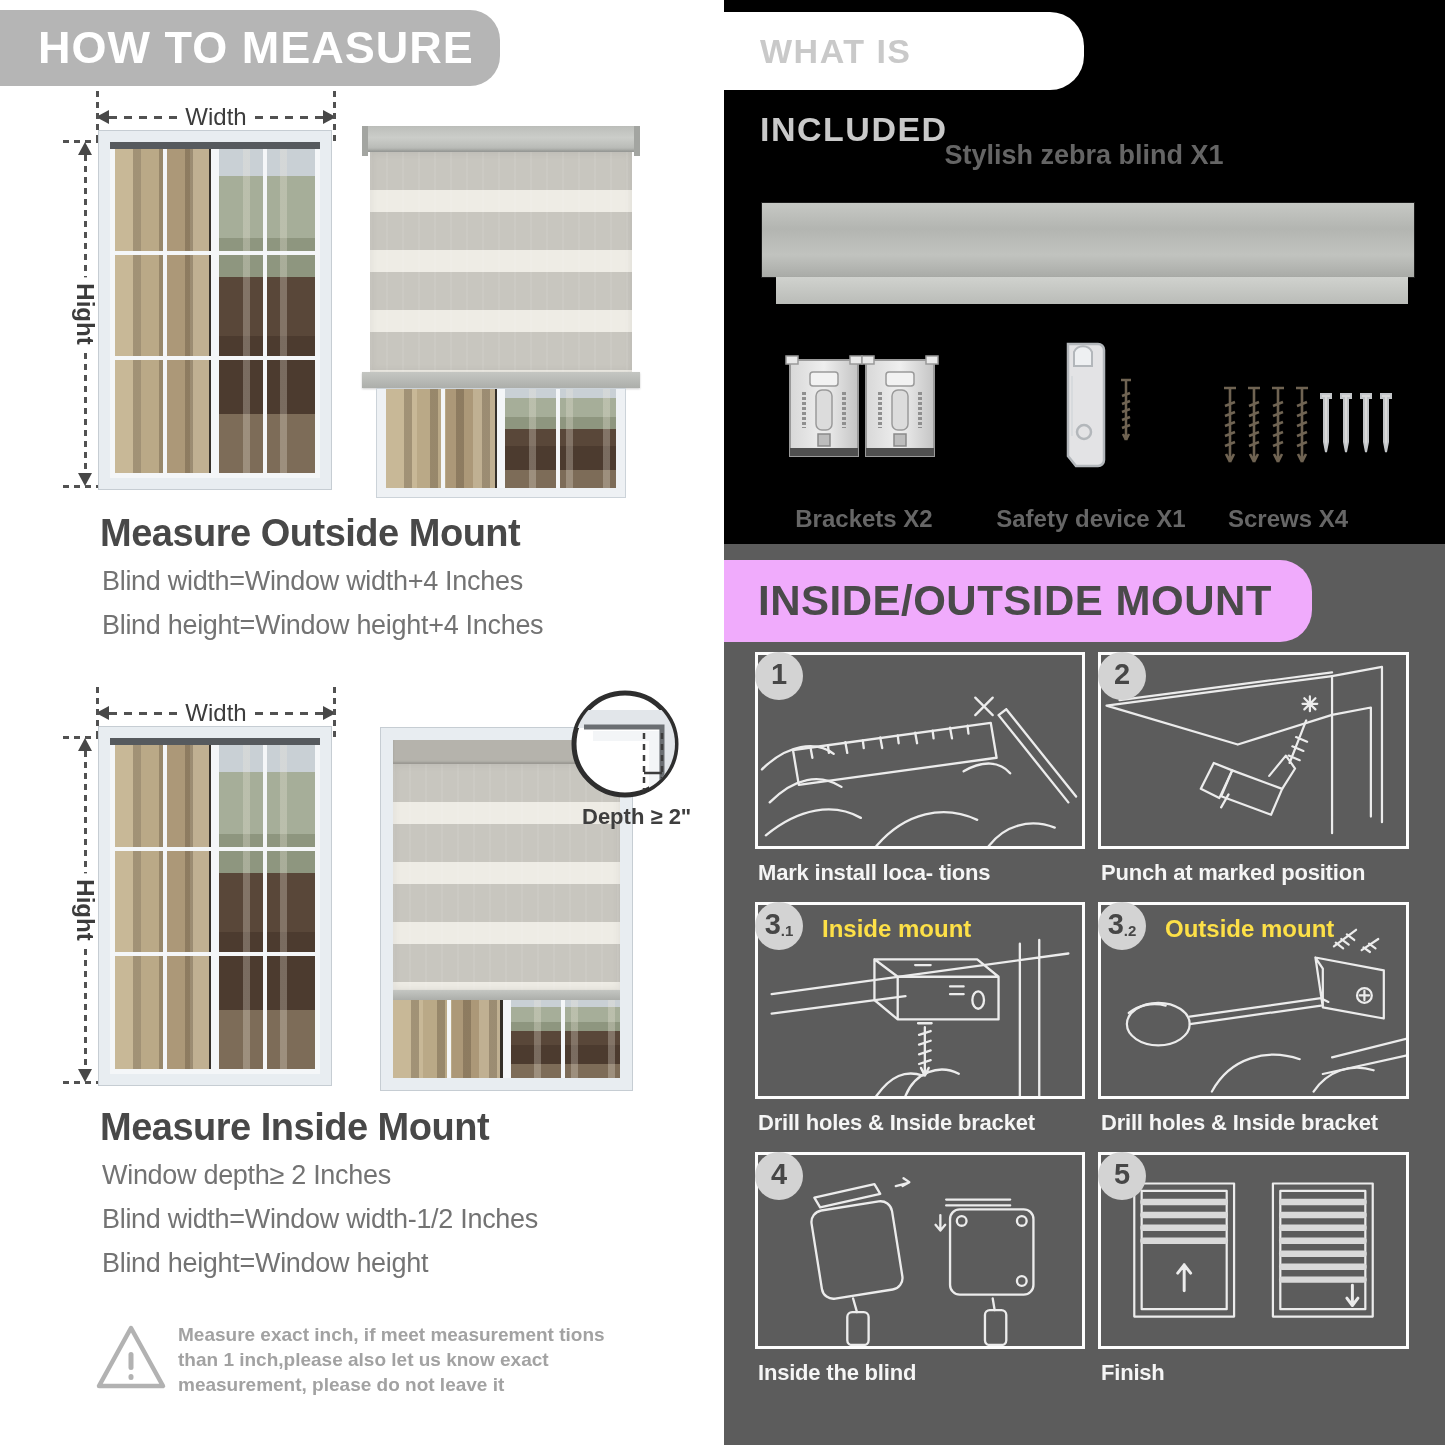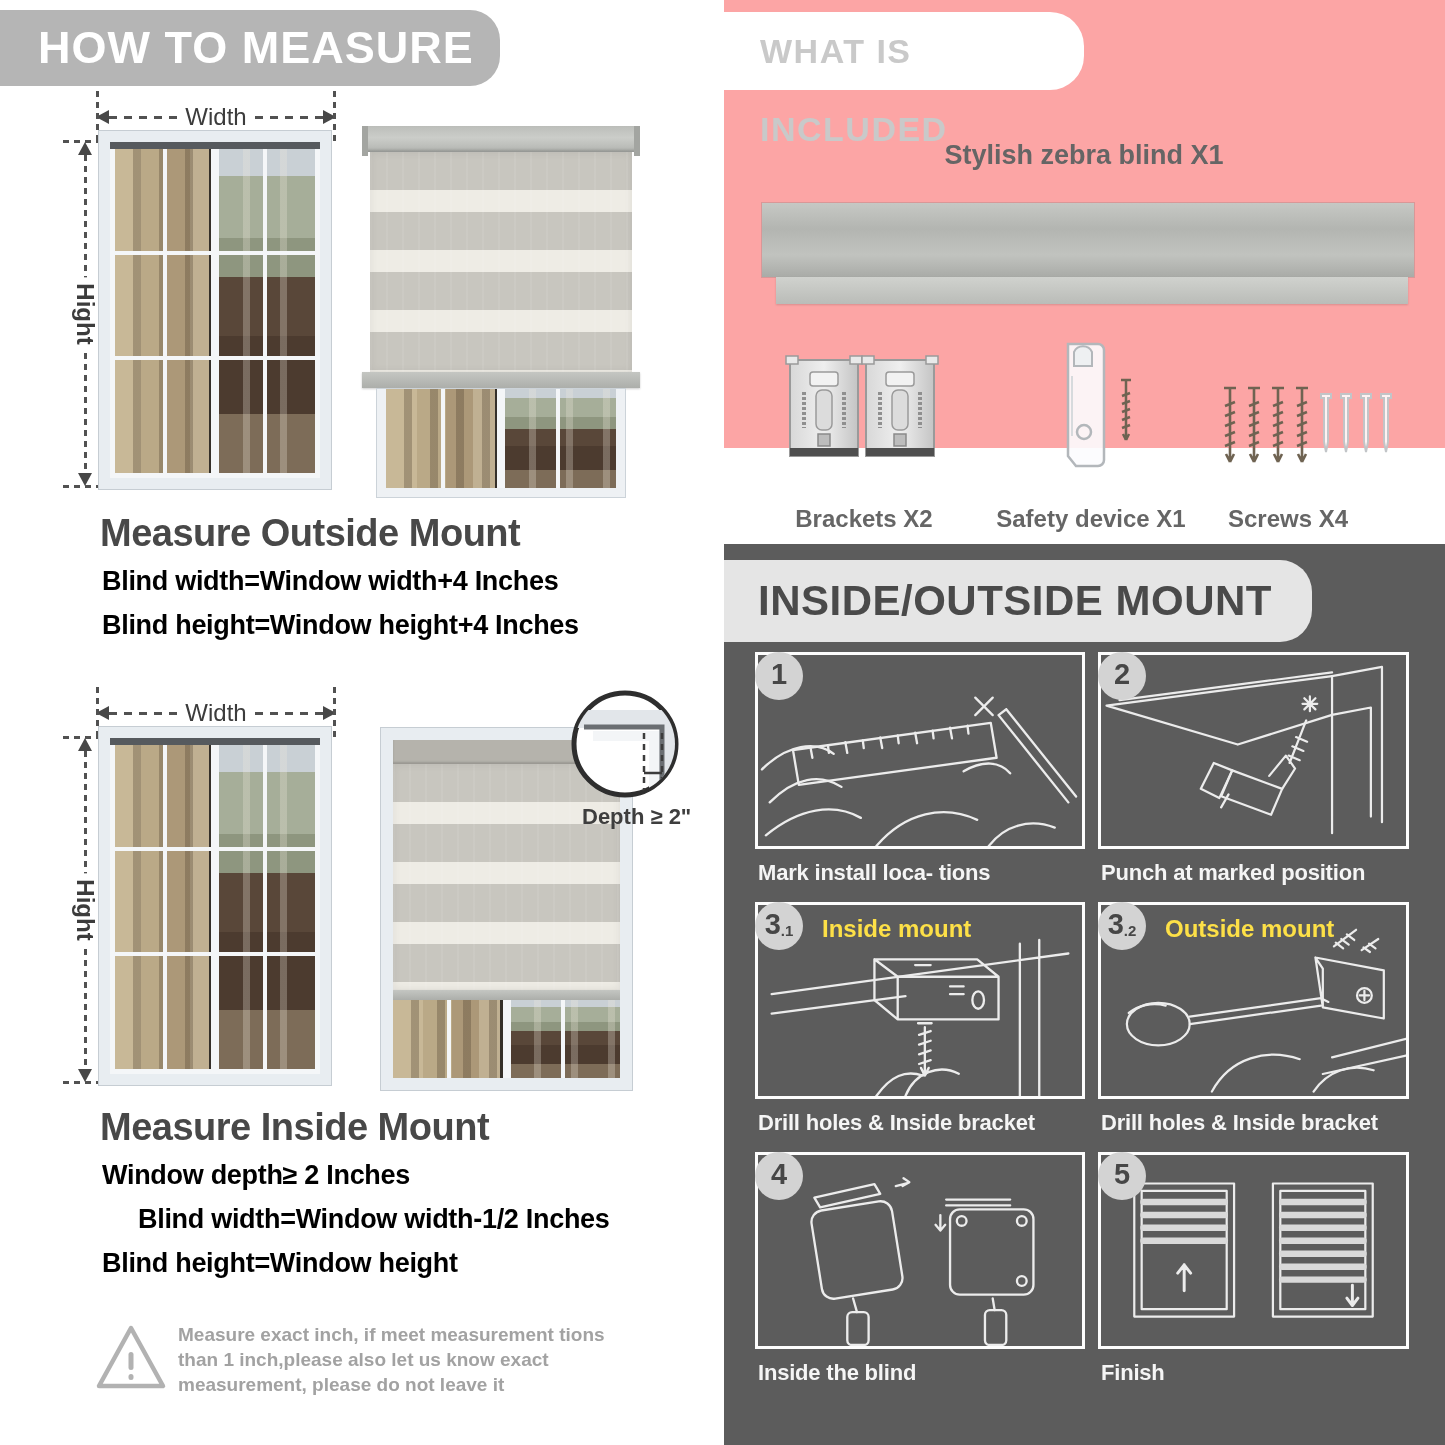--- a/index.html
+++ b/index.html
@@ -49,39 +49,39 @@
   
   .cassette{background:linear-gradient(180deg,#bcbeba,#cbcdc9 45%,#b2b4b0);box-shadow:inset 0 -2px 3px rgba(0,0,0,.18);}
   .endcap{position:absolute;top:0;width:6px;height:30px;background:#a3a5a1;}
   .fabric{background:
     repeating-linear-gradient(90deg,rgba(255,255,255,.07) 0 2px,transparent 2px 16px),
     repeating-linear-gradient(180deg,#c8c6bf 0 38px,#eeece5 38px 60px);
     box-shadow:inset 0 0 8px rgba(0,0,0,.08);}
   .brail{background:linear-gradient(180deg,#c4c6c2,#acaeaa);box-shadow:0 1px 2px rgba(0,0,0,.2);}
 
   .h1{font-size:38px;font-weight:bold;color:#484848;letter-spacing:-0.5px;}
-  .bodyline{font-size:27px;font-weight:bold;color:#000000;letter-spacing:-0.3px;}
+  .bodyline{font-size:27px;font-weight:normal;color:#737373;letter-spacing:-0.3px;}
   .warn-line{font-size:19px;font-weight:bold;color:#a2a2a2;line-height:25px;}
   .depth-label{font-size:22px;font-weight:bold;color:#3e3e3e;}
 
   
-  #panel-light{left:724px;top:0;width:721px;height:448px;background:#fca5a5;}
+  #panel-light{left:724px;top:0;width:721px;height:544px;background:#000000;}
   #wii-box{left:0;top:12px;width:360px;height:78px;background:#fff;border-radius:0 34px 34px 0;
     color:#c9c9c9;font-size:34px;font-weight:bold;line-height:78px;padding-left:36px;
     letter-spacing:1.5px;box-sizing:border-box;}
   #blind-label{left:50px;top:140px;width:620px;text-align:center;font-size:27px;font-weight:bold;color:#656565;}
   #cass1{left:38px;top:203px;width:652px;height:74px;
     background:linear-gradient(180deg,#c6c8c4,#b3b5b1 35%,#c1c3bf 70%,#a9aba7);
     box-shadow:0 0 0 1px rgba(110,110,110,.25);}
   #cass2{left:52px;top:277px;width:632px;height:27px;
     background:linear-gradient(180deg,#d0d2ce,#babcb8);box-shadow:0 1px 2px rgba(0,0,0,.15);}
   .item-label{font-size:24px;font-weight:bold;color:#666;text-align:center;}
 
   #panel-dark{left:724px;top:544px;width:721px;height:901px;background:#5c5c5c;}
-  #iom-box{left:0;top:16px;width:588px;height:82px;background:#e5e5e5;border-radius:0 32px 32px 0;
+  #iom-box{left:0;top:16px;width:588px;height:82px;background:#f0abfc;border-radius:0 32px 32px 0;
     color:#4a4a4a;font-size:42px;font-weight:bold;line-height:82px;padding-left:34px;
     letter-spacing:.5px;box-sizing:border-box;}
   .step{position:absolute;border:3px solid #fdfdfd;box-sizing:border-box;}
   .badge{position:absolute;left:-3px;top:-3px;width:48px;height:48px;border-radius:50%;
     background:#d3d3d3;color:#474747;display:flex;align-items:flex-start;justify-content:center;
     font-weight:bold;font-size:29px;line-height:44px;z-index:3;}
   .badge .sub{font-size:15px;line-height:58px;}
   .steplabel{position:absolute;left:64px;top:10px;color:#fde047;font-weight:bold;font-size:24px;z-index:3;}
   .caption{position:absolute;color:#f5f5f5;font-weight:bold;font-size:22px;letter-spacing:-0.2px;white-space:nowrap;}
   .step svg{position:absolute;inset:0;width:100%;height:100%;}
@@ -217,21 +217,21 @@
       <path d="M25,49 H86 V114" stroke="#f3f5f7" stroke-width="10" fill="none"></path>
       <path d="M94,46 V110" stroke="#3c3c3c" stroke-width="2.5" stroke-dasharray="6 5" fill="none"></path>
       <path d="M76,46 V110" stroke="#3c3c3c" stroke-width="2.5" stroke-dasharray="6 5" fill="none"></path>
       <path d="M76,86 H94" stroke="#3c3c3c" stroke-width="2.5" fill="none"></path>
     </g>
   </svg>
   <div class="abs depth-label" style="left:582px;top:804px;">Depth ≥ 2"</div>
 
   <div class="abs h1" style="left:100px;top:1106px;">Measure Inside Mount</div>
   <div class="abs bodyline" style="left:102px;top:1160px;">Window depth≥ 2 Inches</div>
-  <div class="abs bodyline" style="left:102px;top:1204px;margin-left:36px;">Blind width=Window width-1/2 Inches</div>
+  <div class="abs bodyline" style="left:102px;top:1204px;">Blind width=Window width-1/2 Inches</div>
   <div class="abs bodyline" style="left:102px;top:1248px;">Blind height=Window height</div>
 
   <svg class="abs" style="left:94px;top:1322px;" width="74" height="72" viewBox="0 0 74 72">
     <path d="M37,6 L69,64 L5,64 Z" fill="none" stroke="#b2b2b2" stroke-width="4.5" stroke-linejoin="round"></path>
     <rect x="34.5" y="30" width="5" height="18" rx="2.5" fill="#b2b2b2"></rect>
     <rect x="34.5" y="52" width="5" height="6" rx="2.5" fill="#b2b2b2"></rect>
   </svg>
   <div class="abs" style="left:178px;top:1322px;">
     <div class="warn-line">Measure exact inch, if meet measurement tions</div>
     <div class="warn-line">than 1 inch,please also let us know exact</div>

